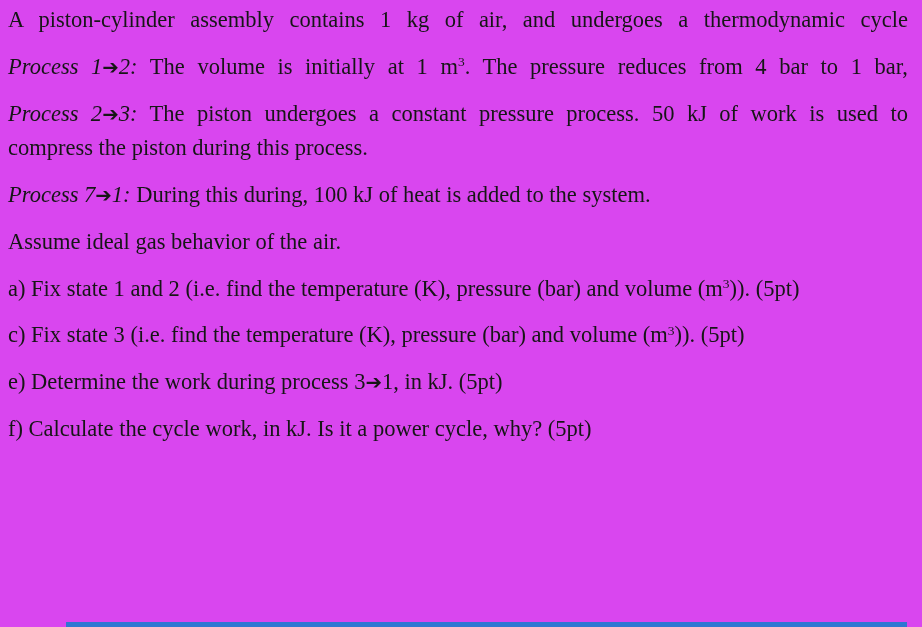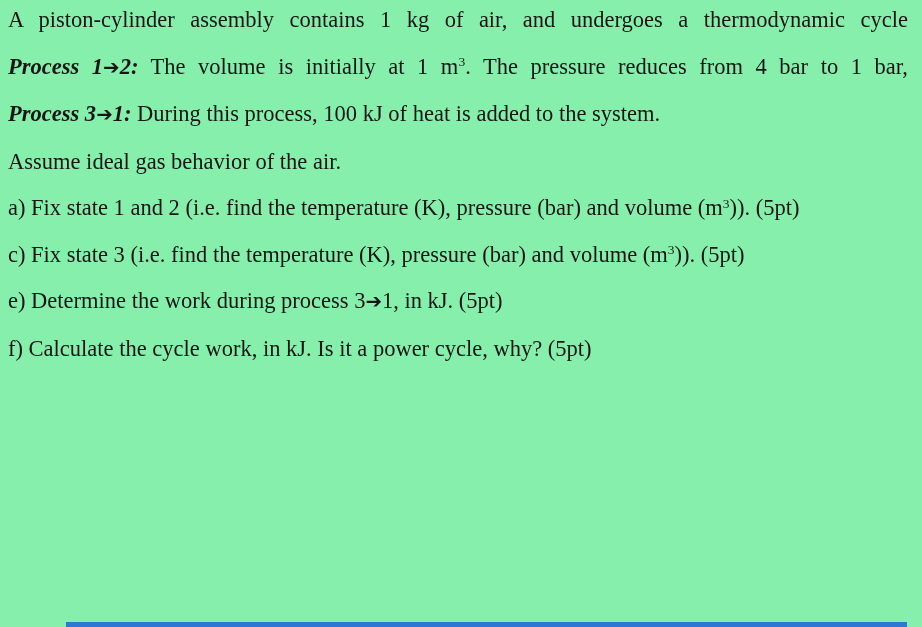--- a/index.html
+++ b/index.html
@@ -1,26 +1,26 @@
 <!DOCTYPE html>
 <html><head>
 <meta charset="utf-8">
 <style>
   html,body{margin:0;padding:0;}
   body{
     width:922px;height:627px;overflow:hidden;position:relative;
     background:#ffffff;color:#161616;
     font-family:"Liberation Serif","DejaVu Serif",serif;
   }
-  .page{position:absolute;inset:0;background:#86efac;}
+  .page{position:absolute;inset:0;background:#d946ef;}
   .doc{position:absolute;left:8px;top:3px;width:900px;font-size:22.5px;line-height:33px;}
   .para{margin:0 0 13.5px 0;}
   .line{display:block;}
   .line.j{text-align:justify;text-align-last:justify;}
-  .ital{font-style:italic;font-weight:bold;}
+  .ital{font-style:italic;}
   .arrow{
     font-family:"DejaVu Sans",sans-serif;
     font-weight:700;font-style:normal;font-size:0.88em;
     letter-spacing:0;
   }
   sup.s{
     font-size:0.6em;line-height:0;vertical-align:baseline;
     position:relative;top:-0.52em;
   }
   .bottom-bar{
@@ -35,23 +35,27 @@
   <div class="doc">
 
     <p class="para">
         <span class="line j">A piston-cylinder assembly contains 1 kg of air, and undergoes a thermodynamic cycle</span>
       </p>
 
     <p class="para">
         <span class="line j"><span class="ital">Process 1</span><span class="arrow">➔</span><span class="ital">2:</span><span> The volume is initially at 1 m</span><sup class="s">3</sup><span>. The pressure reduces from 4 bar to 1 bar,</span></span>
       </p>
 
+    <p class="para">
+        <span class="line j"><span class="ital">Process 2</span><span class="arrow">➔</span><span class="ital">3:</span><span> The piston undergoes a constant pressure process. 50 kJ of work is used to</span></span>
+        <span class="line">compress the piston during this process.</span>
+      </p>
 
     <p class="para">
-        <span class="line"><span class="ital">Process 3</span><span class="arrow">➔</span><span class="ital">1:</span><span> During this process, 100 kJ of heat is added to the system.</span></span>
+        <span class="line"><span class="ital">Process 7</span><span class="arrow">➔</span><span class="ital">1:</span><span> During this during, 100 kJ of heat is added to the system.</span></span>
       </p>
 
     <p class="para">
         <span class="line">Assume ideal gas behavior of the air.</span>
       </p>
 
     <p class="para">
         <span class="line"><span>a) Fix state 1 and 2 (i.e. find the temperature (K), pressure (bar) and volume (m</span><sup class="s">3</sup><span>)). (5pt)</span></span>
       </p>
 

